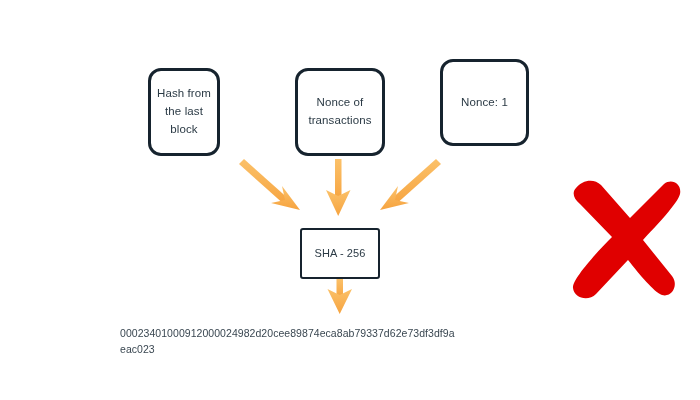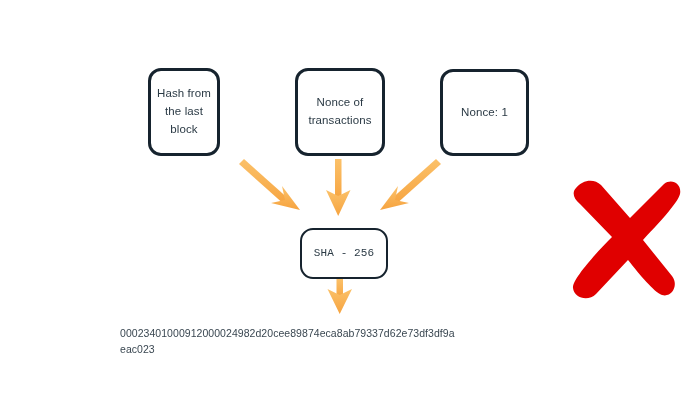--- a/index.html
+++ b/index.html
@@ -33,23 +33,23 @@
     line-height: 1.55;
     letter-spacing: 0.1px;
   }
   .node .node-label {
     display: block;
     white-space: pre-line;
     padding: 0 6px;
   }
   #node-hash-prev  { left: 148px; top: 68px;  width: 72px;  height: 88px; }
   #node-block-tx   { left: 295px; top: 68px;  width: 90px;  height: 88px; }
-  #node-nonce      { left: 440px; top: 69px;  width: 89px;  height: 87px; }
-  #node-sha        { left: 300px; top: 228px; width: 88px;  height: 51px;
-                     border-width: 2.6px; border-radius: 13px; font-size: 11px; font-family: Liberation Mono, monospace; }
+  #node-nonce      { left: 440px; top: 59px;  width: 89px;  height: 87px; }
+  #node-sha        { left: 300px; top: 228px; width: 80px;  height: 51px;
+                     border-width: 2.6px; border-radius: 3px; font-size: 11px; }
 
   .svg-layer {
     position: absolute;
     left: 0; top: 0;
     width: 700px;
     height: 400px;
     pointer-events: none;
   }
 
   #hash-output {

